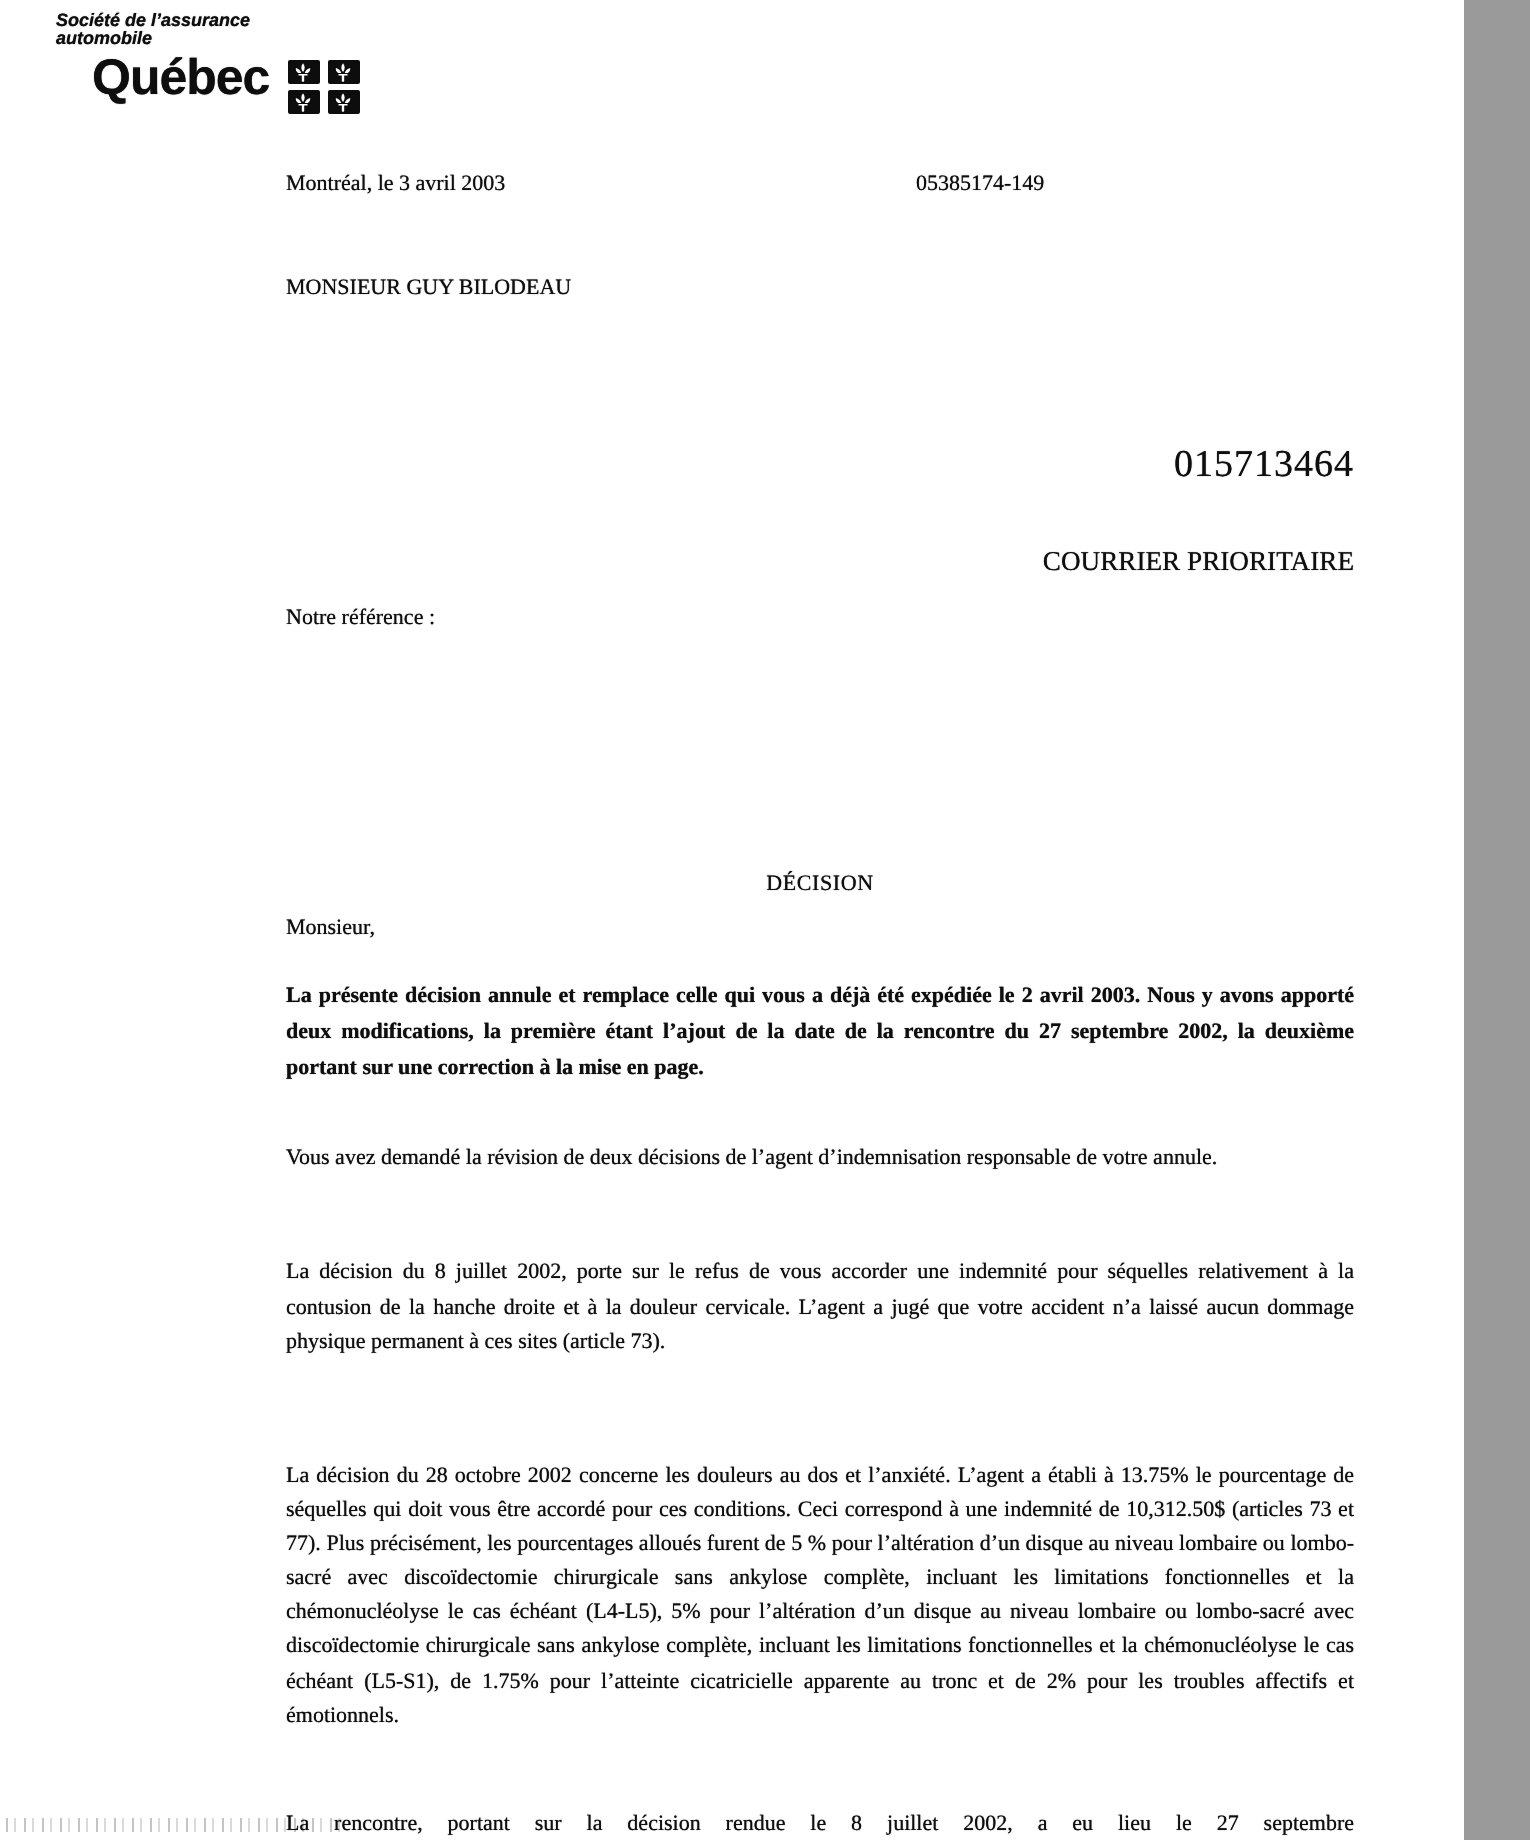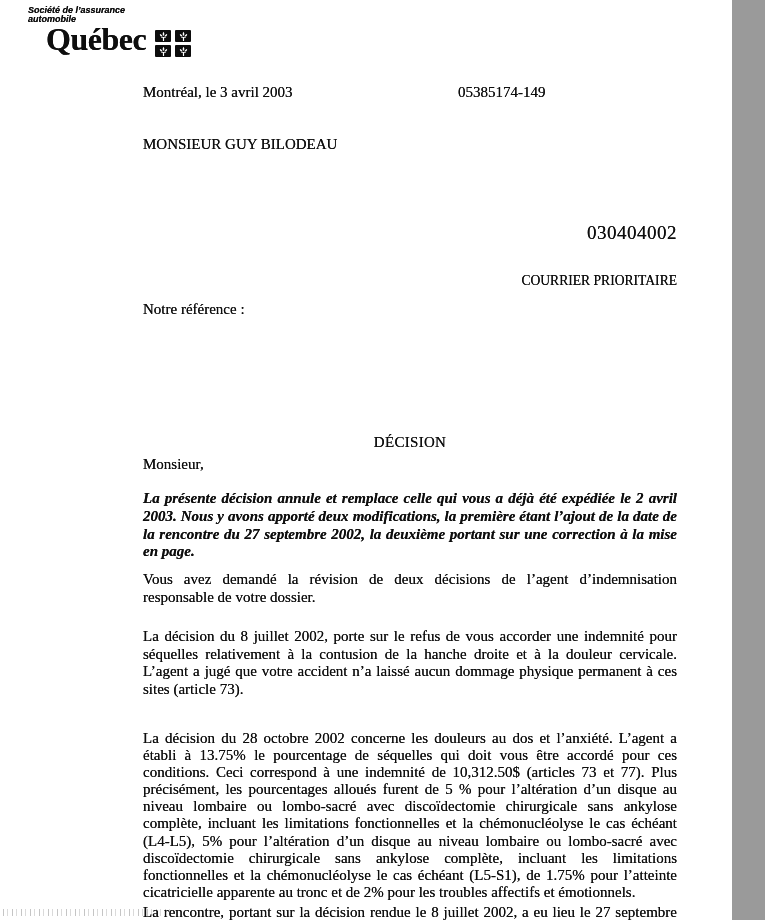--- a/index.html
+++ b/index.html
@@ -15,36 +15,36 @@
 
   
   .logo{ position:absolute; top:6px; left:28px; }
   .logo-small{
     font-family:"Liberation Sans", sans-serif;
     font-weight:bold; font-style:italic;
     font-size:9px; line-height:9px; letter-spacing:0px;
   }
   .wordmark-row{ display:flex; align-items:flex-start; margin-top:3px; }
   .wordmark{
-    font-family:Liberation Serif, serif;
-    font-weight:bold; font-size:32px; line-height:24px;
+    font-family:Liberation Sans, sans-serif;
+    font-weight:bold; font-size:25px; line-height:24px;
     letter-spacing:-0.5px; margin-left:18px;
   }
   .flags{
     display:grid; grid-template-columns:16px 16px;
     grid-gap:3px 4px; margin-left:9px; margin-top:3px;
   }
   .flag-sq{
     width:16px;height:12px;background:#0d0d0d;border-radius:1px;
     display:flex;align-items:center;justify-content:center;
   }
 
   
   .abs{ position:absolute; }
-  .body-text{ font-size:15px; line-height:17.5px; }
+  .body-text{ font-size:11px; line-height:17.5px; }
   .just{ text-align:justify; }
 
   .date-line{ top:84px; left:143px; }
   .file-number{ top:84px; left:458px; }
   .recipient{ top:136px; left:143px; }
 
   .tracking-block{ top:222px; left:143px; width:534px; text-align:right; }
   .tracking-number{ font-size:19px; line-height:21px; letter-spacing:0.5px; }
   .mail-class{ font-size:13.6px; line-height:18px;margin-top:29px; }
 
@@ -53,21 +53,21 @@
   .ref-lines div{ height:17.3px; }
   .contested-row{ position:relative; }
   .contested-dates{ position:absolute; left:223px; top:0; }
   .contested-dates div{ height:17.3px; }
 
   .decision-heading{ top:418px; left:143px; width:534px; text-align:center; letter-spacing:0.3px;margin-top:16px; }
   .salutation{ top:456px; left:143px; }
 
   .notice{
     top:490px; left:143px; width:534px;
-    font-weight:bold; font-style:italic;
+    font-weight:bold; 
     line-height:17.8px;
   }
   .para1{ top:571px; left:143px; width:534px; }
   .para2{ top:628px; left:143px; width:534px; }
   .para3{ top:714px; left:143px; width:534px; line-height:17.1px;margin-top:16px; }
   .cut-line{
     top:904px; left:143px; width:534px;
     text-align:justify; text-align-last:justify;
     white-space:normal;
   }
@@ -115,33 +115,33 @@
       </span>
     </div>
   </header>
 
   <div class="abs body-text ink date-line">Montréal, le 3 avril 2003</div>
   <div class="abs body-text ink file-number">05385174-149</div>
 
   <div class="abs body-text ink recipient">MONSIEUR GUY BILODEAU</div>
 
   <div class="abs tracking-block">
-    <div class="tracking-number ink">030404002</div>
+    <div class="tracking-number ink">015713464</div>
     <div class="mail-class ink">COURRIER PRIORITAIRE</div>
   </div>
 
   <div class="abs body-text ink ref-label">Notre référence :</div>
 
   <div class="abs body-text ink decision-heading">DÉCISION</div>
 
   <div class="abs body-text ink salutation">Monsieur,</div>
 
   <p class="abs body-text ink just notice">La présente décision annule et remplace celle qui vous a déjà été expédiée le 2 avril 2003.  Nous y avons apporté deux modifications, la première étant l’ajout de la date de la rencontre du 27 septembre 2002, la deuxième portant sur une correction à la mise en page.</p>
 
-  <p class="abs body-text ink just para1">Vous avez demandé la révision de deux décisions de l’agent d’indemnisation responsable de votre dossier.</p>
+  <p class="abs body-text ink just para1">Vous avez demandé la révision de deux décisions de l’agent d’indemnisation responsable de votre annule.</p>
   <p class="abs body-text ink just para2">La décision du 8 juillet 2002, porte sur le refus de vous accorder une indemnité pour séquelles relativement à la contusion de la hanche droite et à la douleur cervicale. L’agent a jugé que votre accident n’a laissé aucun dommage physique permanent à ces sites (article 73).</p>
   <p class="abs body-text ink just para3">La décision du 28 octobre 2002 concerne les douleurs au dos et l’anxiété.  L’agent a établi à 13.75% le pourcentage de séquelles qui doit vous être accordé pour ces conditions.  Ceci correspond à une indemnité de 10,312.50$ (articles 73 et 77).  Plus précisément, les pourcentages alloués furent de 5 % pour l’altération d’un disque au niveau lombaire ou lombo-sacré avec discoïdectomie chirurgicale sans ankylose complète, incluant les limitations fonctionnelles et la chémonucléolyse le cas échéant (L4-L5), 5% pour l’altération d’un disque au niveau lombaire ou lombo-sacré avec discoïdectomie chirurgicale sans ankylose complète, incluant les limitations fonctionnelles et la chémonucléolyse le cas échéant (L5-S1), de 1.75% pour l’atteinte cicatricielle apparente au tronc et de 2% pour les troubles affectifs et émotionnels.</p>
 
   <p class="abs body-text ink cut-line">La rencontre, portant sur la décision rendue le 8 juillet 2002, a eu lieu le 27 septembre</p>
 
   <div class="scan-noise"></div>
 
 </div>
 
 </body></html>

